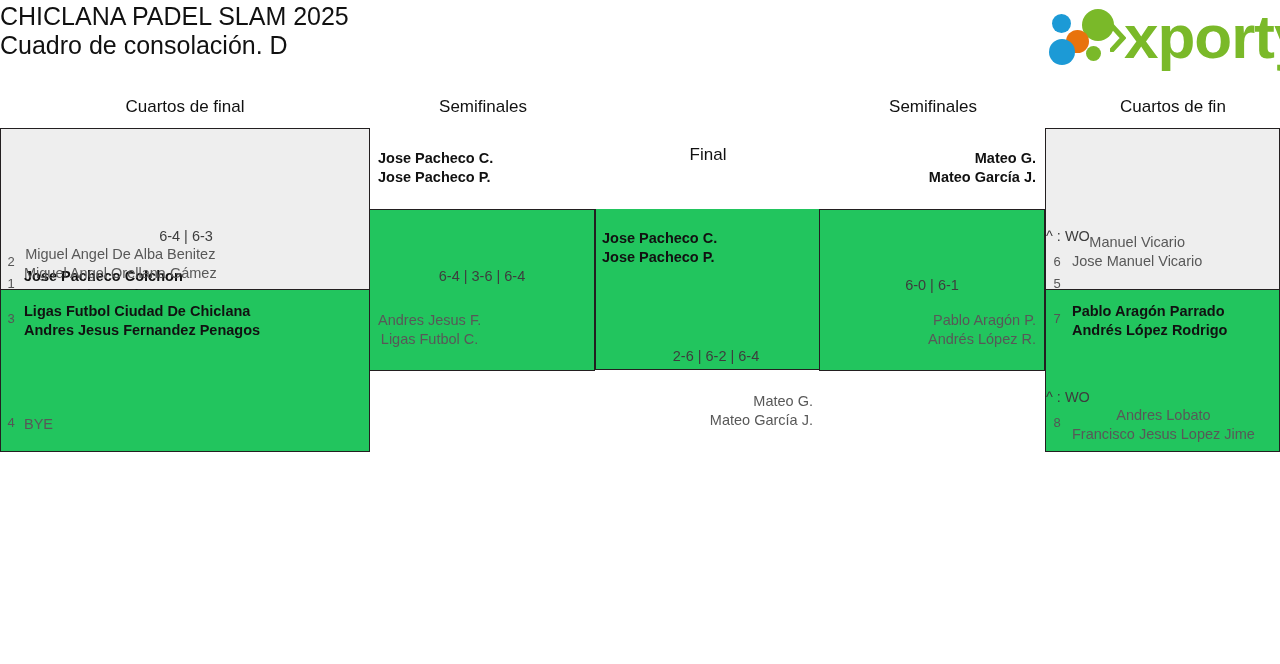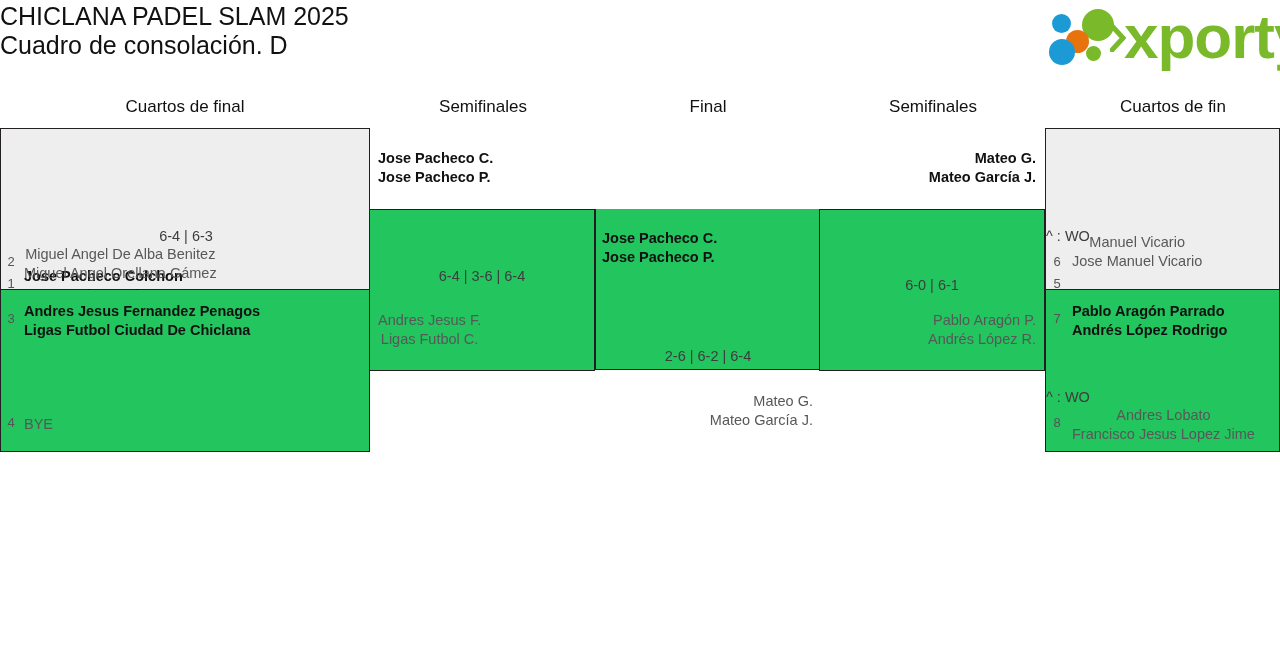--- a/index.html
+++ b/index.html
@@ -83,43 +83,43 @@
       <span class="dot dot-green-sm"></span>
       <svg class="logo-chevron" viewBox="0 0 16 28">
         <path d="M2 2 L13 14 L2 26" fill="none" stroke="#7ab929" stroke-width="5" stroke-linecap="square"></path>
       </svg>
     </div>
     <div class="logo-word">xporty</div>
   </div>
 
   <div class="round-head" style="left:60px; width:250px;">Cuartos de final</div>
   <div class="round-head" style="left:358px; width:250px;">Semifinales</div>
-  <div class="round-head" style="left:583px; width:250px;">Final</div>
+  <div class="round-head" style="left:583px; width:250px;margin-top:48px;">Final</div>
   <div class="round-head" style="left:808px; width:250px;">Semifinales</div>
   <div class="round-head" style="left:1120px; width:250px; text-align:left;">Cuartos de fin</div>
 
   <div class="box shaded" style="left:0px; top:128px; width:370px; height:162px;">
     <div class="seed" style="left:2px; top:147px;">1</div>
     <div class="team win" style="left:23px; top:138px;">
       <span class="ln">Jose Pacheco Colchon</span>
       <span class="ln">Jose Pacheco Pinto</span>
     </div>
     <div class="score" style="left:0px; top:72px; width:370px;">6-4 | 6-3</div>
     <div class="seed" style="left:2px; top:125px;">2</div>
     <div class="team lose" style="left:23px; top:116px;">
       <span class="ln">Miguel Angel De Alba Benitez</span>
       <span class="ln">Miguel Angel Orellana Gámez</span>
     </div>
   </div>
 
   <div class="box no-top" style="left:0px; top:290px; width:370px; height:162px;">
     <div class="seed" style="left:2px; top:21px;">3</div>
     <div class="team win" style="left:23px; top:12px;">
+      <span class="ln">Ligas Futbol Ciudad De Chiclana</span>
       <span class="ln">Andres Jesus Fernandez Penagos</span>
-      <span class="ln">Ligas Futbol Ciudad De Chiclana</span>
     </div>
     <div class="score" style="left:0px; top:72px; width:370px;"></div>
     <div class="seed" style="left:2px; top:125px;">4</div>
     <div class="team lose" style="left:23px; top:125px;">
       <span class="ln">BYE</span>
     </div>
   </div>
 
   <div class="box" style="left:369px; top:209px; width:226px; height:162px;">
     <div class="team win" style="left:8px; top:-61px;">
@@ -131,21 +131,21 @@
       <span class="ln">Andres Jesus F.</span>
       <span class="ln">Ligas Futbol C.</span>
     </div>
   </div>
 
   <div class="box sides-only" style="left:595px; top:209px; width:226px; height:161px; border-bottom:1px solid #231f20;">
     <div class="team win" style="left:6px; top:20px;">
       <span class="ln">Jose Pacheco C.</span>
       <span class="ln">Jose Pacheco P.</span>
     </div>
-    <div class="score" style="left:0px; top:112px; width:224px;">2-6 | 6-2 | 6-4</div>
+    <div class="score" style="left:8px; top:112px; width:224px;">2-6 | 6-2 | 6-4</div>
   </div>
   <div class="team lose ralign" style="left:613px; top:392px; width:200px;">
     <span class="ln">Mateo G.</span>
     <span class="ln">Mateo García J.</span>
   </div>
 
   <div class="box" style="left:819px; top:209px; width:226px; height:162px;">
     <div class="team win ralign" style="left:16px; top:-61px; width:200px;">
       <span class="ln">Mateo G.</span>
       <span class="ln">Mateo García J.</span>

